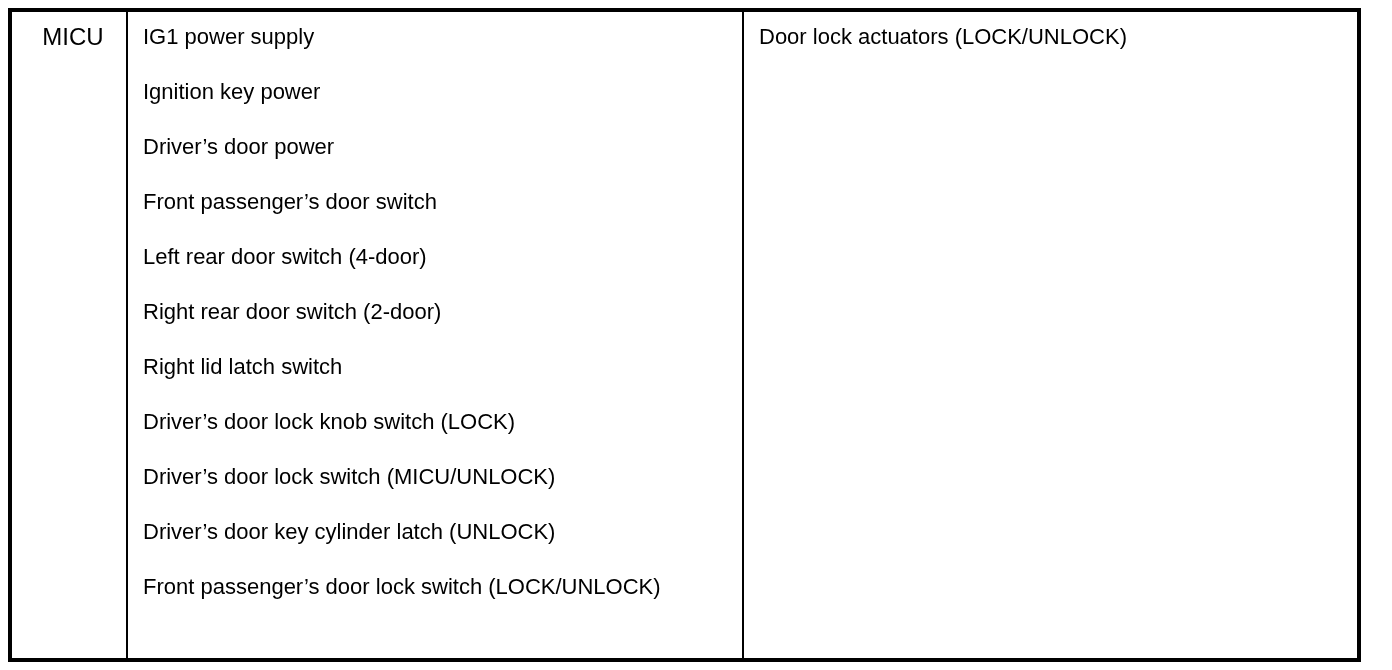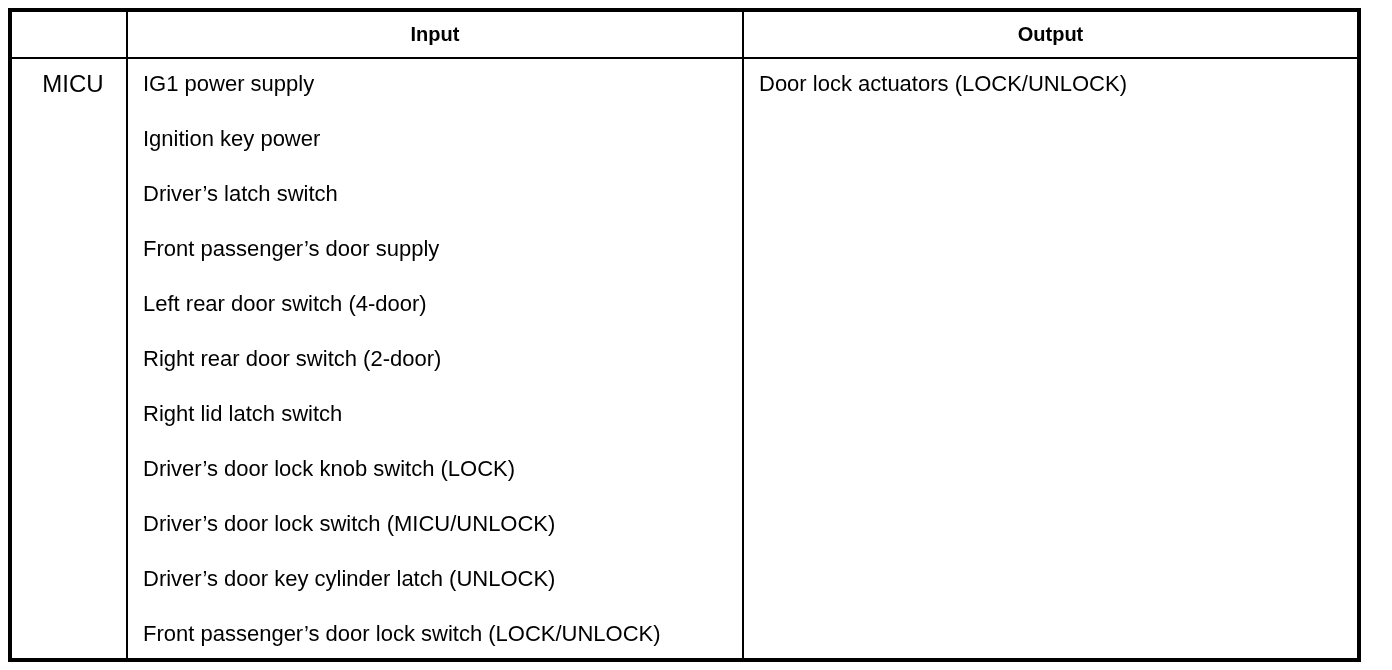--- a/index.html
+++ b/index.html
@@ -67,34 +67,29 @@
 <body>
 
 <div class="page">
   <table class="io-table">
     <colgroup>
       <col class="c0">
       <col class="c1">
       <col class="c2">
     </colgroup>
     <tbody>
-        <tr class="header-row">
-      <th class="hdr"></th>
-      <th class="hdr">Input</th>
-      <th class="hdr">Output</th>
-    </tr>
     <tr>
       <td class="label-cell">
         <div class="cell-item">MICU</div>
       </td>
       <td class="body-cell">
         <p class="cell-item">IG1 power supply</p>
         <p class="cell-item">Ignition key power</p>
-        <p class="cell-item">Driver’s latch switch</p>
-        <p class="cell-item">Front passenger’s door supply</p>
+        <p class="cell-item">Driver’s door power</p>
+        <p class="cell-item">Front passenger’s door switch</p>
         <p class="cell-item">Left rear door switch (4-door)</p>
         <p class="cell-item">Right rear door switch (2-door)</p>
         <p class="cell-item">Right lid latch switch</p>
         <p class="cell-item">Driver’s door lock knob switch (LOCK)</p>
         <p class="cell-item">Driver’s door lock switch (MICU/UNLOCK)</p>
         <p class="cell-item">Driver’s door key cylinder latch (UNLOCK)</p>
         <p class="cell-item">Front passenger’s door lock switch (LOCK/UNLOCK)</p>
       </td>
       <td class="body-cell">
         <p class="cell-item">Door lock actuators (LOCK/UNLOCK)</p>

